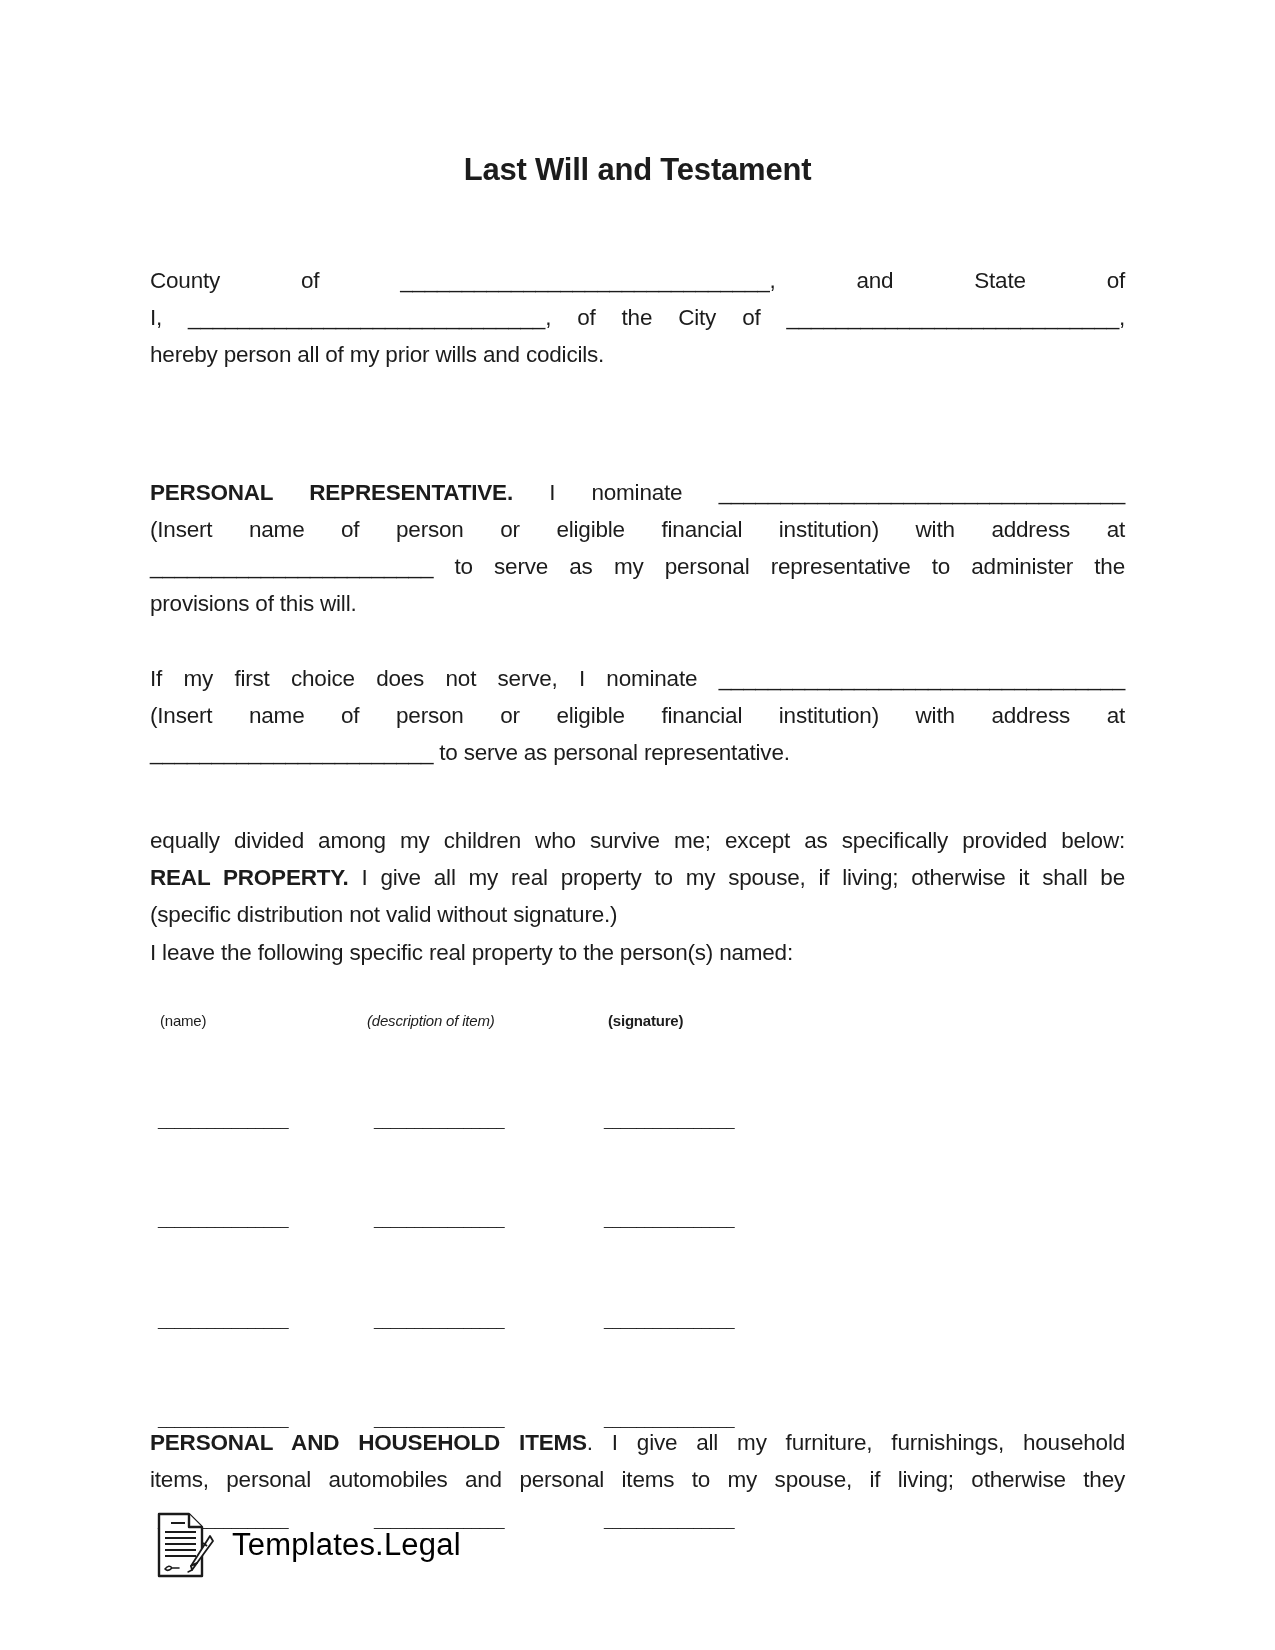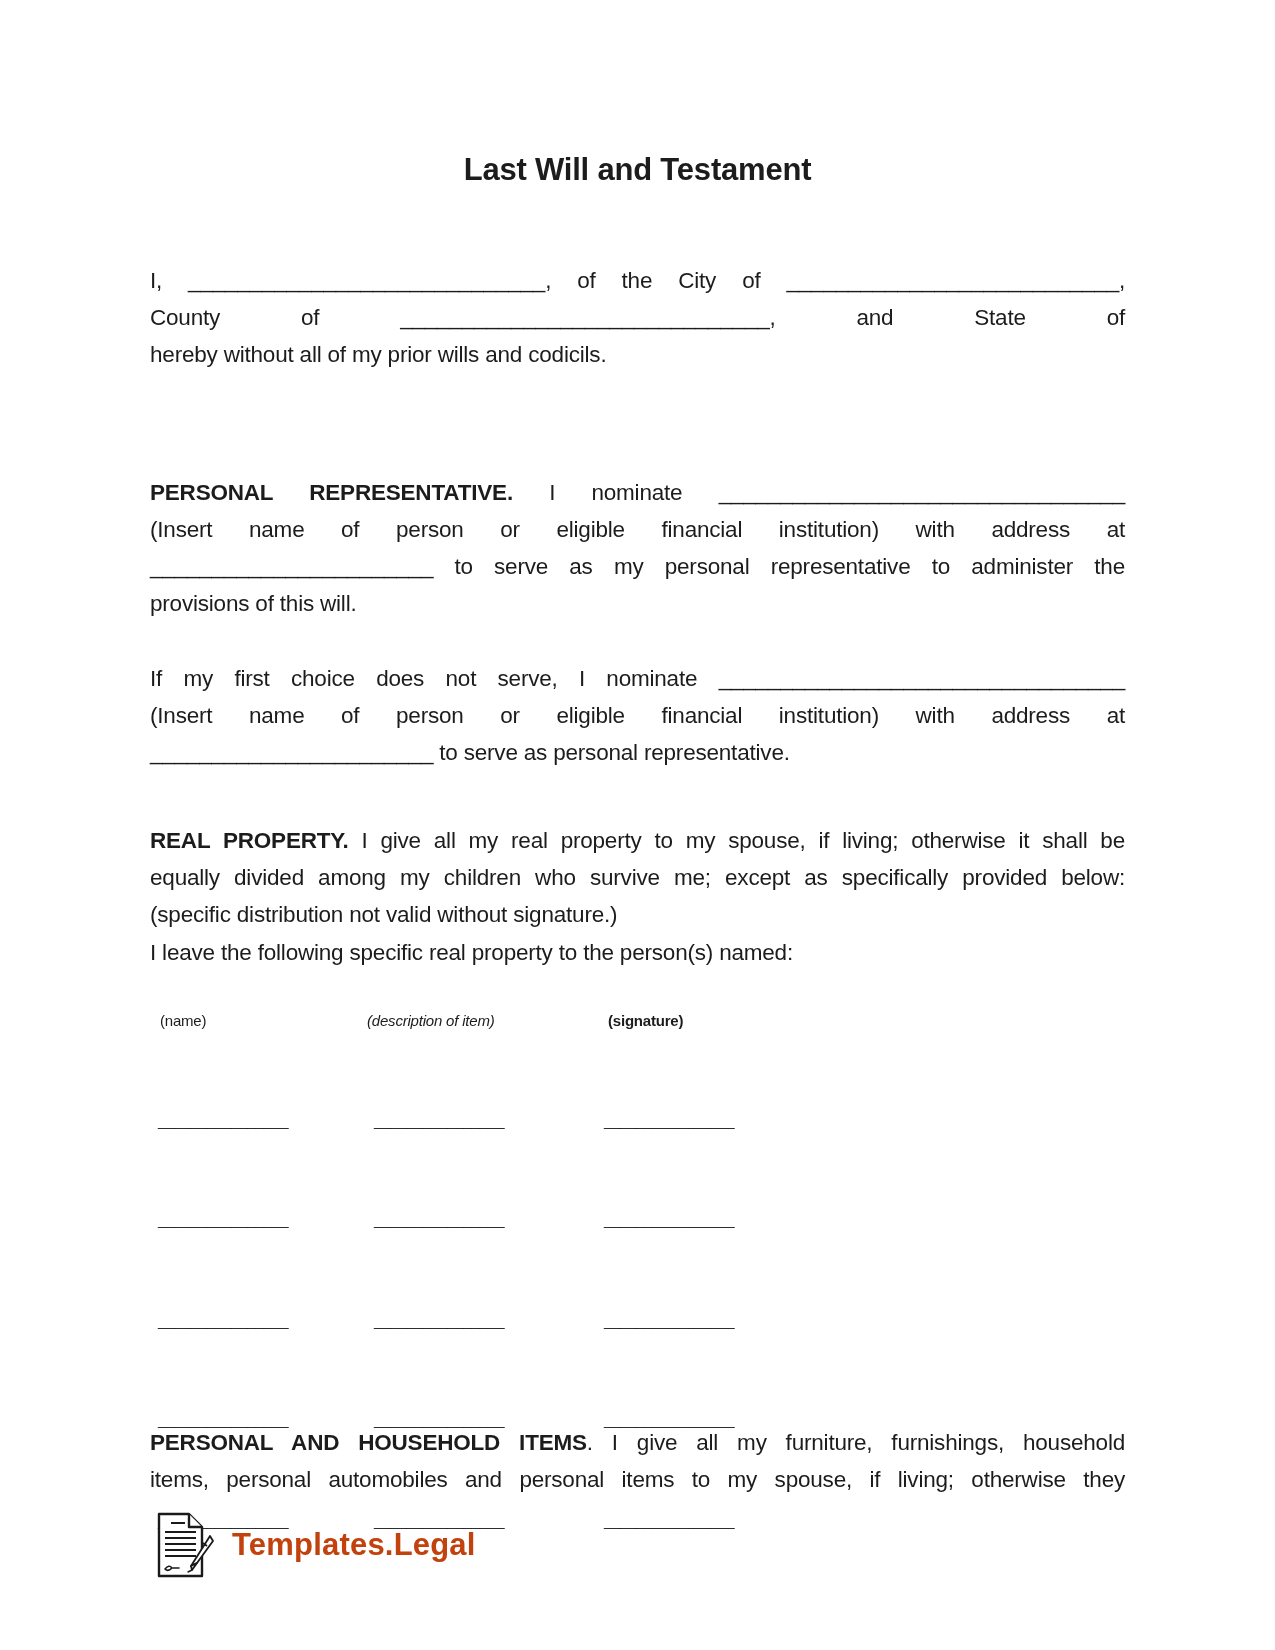--- a/index.html
+++ b/index.html
@@ -51,55 +51,55 @@
   .brand {
     position: absolute;
     left: 152px;
     top: 1510px;
     display: flex;
     align-items: center;
     gap: 18px;
   }
   .brand-text {
     font-size: 31px;
-    font-weight: 700;
-    color: #c2410c;
+    font-weight: 400;
+    color: #000000;
     letter-spacing: 0.2px;
   }
   .logo-svg { display: block; }
 </style>
 </head>
 <body>
 
 <div class="page">
 
   <h1 class="title">Last Will and Testament</h1>
 
   <section class="sec" style="top:262px">
+    <div class="ln jl">County of ______________________________, and State of</div>
     <div class="ln jl">I, _____________________________, of the City of ___________________________,</div>
-    <div class="ln jl">County of ______________________________, and State of</div>
-    <div class="ln">hereby without all of my prior wills and codicils.</div>
+    <div class="ln">hereby person all of my prior wills and codicils.</div>
   </section>
 
   <section class="sec" style="top:474px">
     <div class="ln jl"><span class="b">PERSONAL REPRESENTATIVE.</span> <span>I nominate _________________________________</span></div>
     <div class="ln jl">(Insert name of person or eligible financial institution) with address at</div>
     <div class="ln jl">_______________________ to serve as my personal representative to administer the</div>
     <div class="ln">provisions of this will.</div>
   </section>
 
   <section class="sec" style="top:660px">
     <div class="ln jl">If my first choice does not serve, I nominate _________________________________</div>
     <div class="ln jl">(Insert name of person or eligible financial institution) with address at</div>
     <div class="ln">_______________________ to serve as personal representative.</div>
   </section>
 
   <section class="sec" style="top:822px">
+    <div class="ln jl">equally divided among my children who survive me; except as specifically provided below:</div>
     <div class="ln jl"><span class="b">REAL PROPERTY.</span> <span>I give all my real property to my spouse, if living; otherwise it shall be</span></div>
-    <div class="ln jl">equally divided among my children who survive me; except as specifically provided below:</div>
     <div class="ln">(specific distribution not valid without signature.)</div>
   </section>
 
   <section class="sec" style="top:934px">
     <div class="ln">I leave the following specific real property to the person(s) named:</div>
   </section>
 
   <section class="sec trow" style="top:1002px">
     <span class="tc hc1">(name)</span>
     <span class="tc hc2">(description of item)</span>

